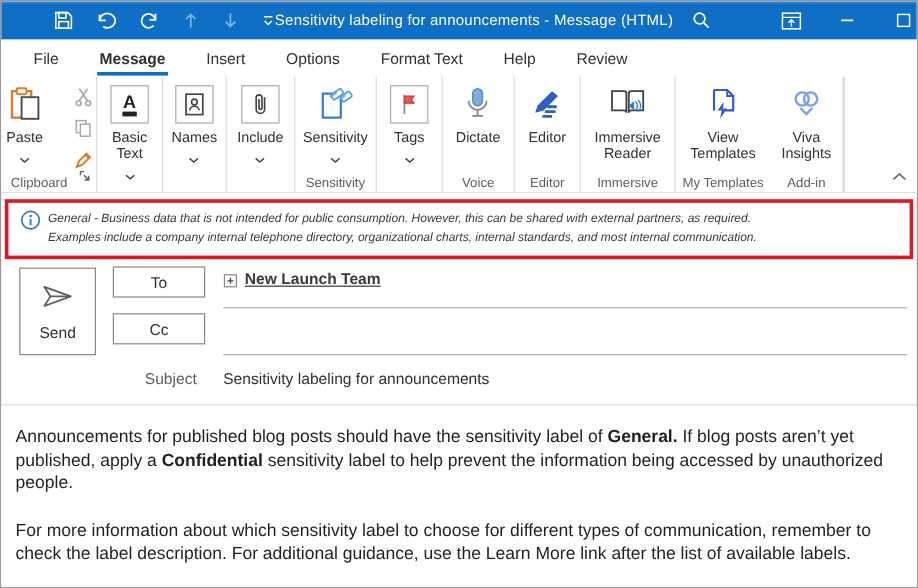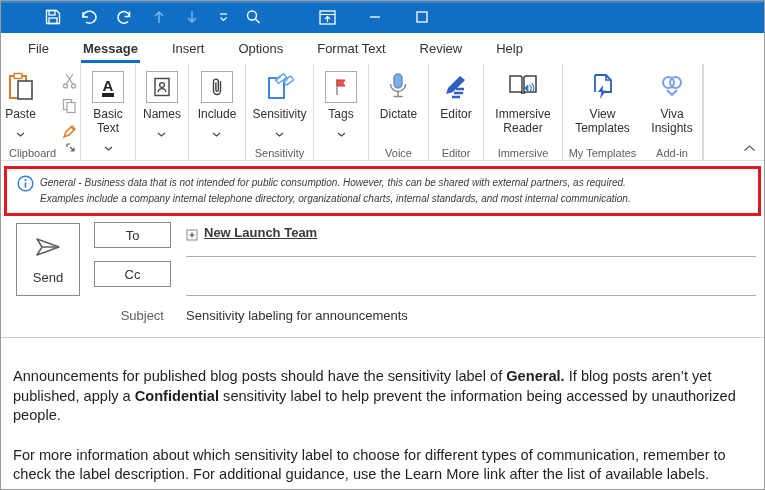--- a/index.html
+++ b/index.html
@@ -47,21 +47,21 @@
   .cc-btn{top:260px;}
   .recip-row{position:absolute;left:185px;right:8px;top:224px;height:31px;border-bottom:1px solid #AFAEAD;display:flex;align-items:flex-start;gap:6px;}
   .cc-row{position:absolute;left:185px;right:8px;top:263px;height:31px;border-bottom:1px solid #AFAEAD;}
   .recip-name{font-size:13px;font-weight:700;color:#3B3A39;text-decoration:underline;}
   .subject-label{position:absolute;left:93px;top:307px;width:70px;text-align:right;font-size:13px;color:#605E5C;}
   .subject-value{position:absolute;left:185px;top:307px;font-size:13px;color:#323130;}
   .header-divider{position:absolute;left:0;right:0;top:336px;border-top:1px solid #CFCDCC;}
 
   
   .msg-body{position:absolute;top:337px;left:0;right:0;bottom:0;background:#fff;padding:17px 16px 0 12px;}
-  .msg-body p{margin:12px 0 20px 0;font-size:14.6px;line-height:19.5px;color:#1f1f1f;}
+  .msg-body p{margin:0 0 20px 0;font-size:14.6px;line-height:19.5px;color:#1f1f1f;}
   .msg-body b{font-weight:700;}
 </style>
 </head>
 <body>
 
 <div class="window">
 
   <div class="titlebar">
     <div class="qat">
       <span>
@@ -93,20 +93,21 @@
             <path d="M7 2v11M3 9l4 4 4-4" fill="none" stroke="#7FB2E5" stroke-width="1.5"></path>
           </svg>
         </span>
       <span>
           <svg width="11" height="10" viewBox="0 0 11 10">
             <path d="M2 2h7" stroke="#fff" stroke-width="1.2"></path>
             <path d="M2.5 5.5l3 3 3-3" fill="none" stroke="#fff" stroke-width="1.2"></path>
           </svg>
         </span>
     </div>
+    <div class="tb-title">Sensitivity labeling for announcements  -  Message (HTML)</div>
     <div class="tb-right">
       <div class="tb-btn">
           <svg width="18" height="18" viewBox="0 0 18 18">
             <circle cx="8" cy="7.5" r="4.5" fill="none" stroke="#fff" stroke-width="1.4"></circle>
             <path d="M11.5 11l4 4" stroke="#fff" stroke-width="1.4"></path>
           </svg>
         </div>
       <div class="tb-btn" style="margin-left:28px">
           <svg width="17" height="15" viewBox="0 0 17 15">
             <rect x="1" y="1" width="15" height="13" fill="none" stroke="#fff" stroke-width="1.3"></rect>
@@ -138,24 +139,24 @@
     <div class="tab">
         <span class="lbl">Insert</span>
       </div>
     <div class="tab">
         <span class="lbl">Options</span>
       </div>
     <div class="tab">
         <span class="lbl">Format Text</span>
       </div>
     <div class="tab">
+        <span class="lbl">Help</span>
+      </div>
+    <div class="tab">
         <span class="lbl">Review</span>
-      </div>
-    <div class="tab">
-        <span class="lbl">Help</span>
       </div>
   </div>
 
   <div class="ribbon">
 
     <div class="rgroup" style="width:80px">
       <div class="clip-row">
         <div class="clip-main">
           <span class="ricon">
               <svg width="28" height="30" viewBox="0 0 28 30">

